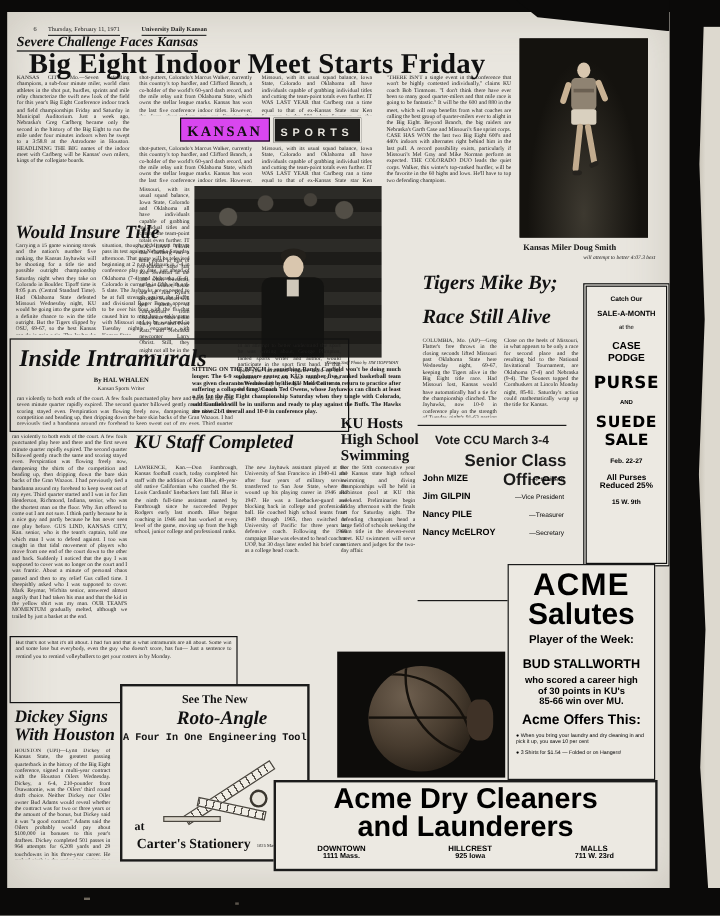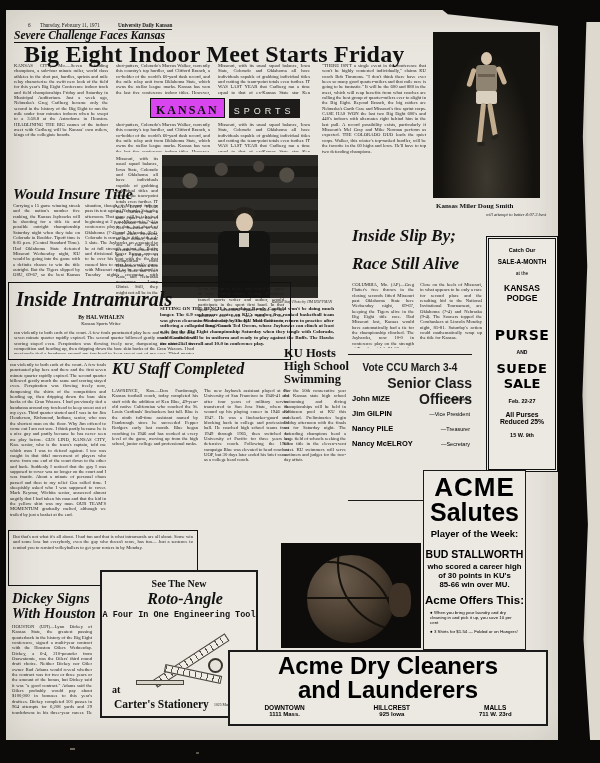--- a/index.html
+++ b/index.html
@@ -90,53 +90,53 @@
   <div class="t bt" style="left:8px;top:53px;width:94px;height:102px;">KANSAS CITY, Mo.—Seven defending champions, a sub-four minute miler, world class athletes in the shot put, hurdles, sprints and mile relay characterize the swift new look of the field for this year's Big Eight Conference indoor track and field championships Friday and Saturday in Municipal Auditorium. Just a week ago, Nebraska's Greg Carlberg became only the second in the history of the Big Eight to run the mile under four minutes indoors when he swept to a 3:58.8 at the Astrodome in Houston. HEADLINING THE BIG names of the indoor meet with Carlberg will be Kansas' own milers, kings of the collegiate boards.</div>
   <div class="t bt" style="left:110px;top:53px;width:94px;height:33px;">shot-putters, Colorado's Marcus Walker, currently this country's top hurdler, and Clifford Branch, a co-holder of the world's 60-yard dash record, and the mile relay unit from Oklahoma State, which owns the stellar league marks. Kansas has won the last five conference indoor titles. However, the form chart-makers are not figuring the Jayhawks have it made for six in a row, as the security of a KU pick that existed the past few years is gone. Oklahoma, Nebraska and Kansas State have soared almost perennial.</div>
   <div class="t bt" style="left:212px;top:53px;width:92px;height:33px;">Missouri, with its usual squad balance, Iowa State, Colorado and Oklahoma all have individuals capable of grabbing individual titles and cutting the team-point totals even further. IT WAS LAST YEAR that Carlberg ran a time equal to that of ex-Kansas State star Ken Swenson in the 880 when Swenson, as the winner, broke one of Jim Ryun's records. Swenson will get plenty of competition from Oklahoma State's duo Larry Rose and Peter Katz, and Nebraska newcomer Larry Obrist. Still, they might not all be in the half. The 1,000 is the super event and Rose leads all in that event at the start of next week.</div>
   <div class="t bt" style="left:316px;top:53px;width:104px;height:160px;">"THERE ISN'T a single event in the conference that won't be highly contested individually," claims KU coach Bob Timmons. "I don't think there have ever been so many good quarter-milers and that mile race is going to be fantastic." It will be the 600 and 880 in the meet, which will reap benefits from what coaches are calling the best group of quarter-milers ever to alight in the Big Eight. Beyond Branch, the big raiders are Nebraska's Garth Case and Missouri's fine sprint corps. CASE HAS WON the last two Big Eight 600's and 440's indoors with alternates right behind him in the last pull. A record possibility exists, particularly if Missouri's Mel Gray and Mike Norman perform as expected. THE COLORADO DUO leads the quiet corps. Walker, this winter's top-ranked hurdler, will be the favorite in the 60 highs and lows. He'll have to top two defending champions.</div>
 
   <div class="abs" style="left:144px;top:88px;width:150px;height:21px;display:flex;">
     <div style="border:1.5px solid #111;background:#d946ef;height:16px;padding:1px 5px;">
       <span class="hb" style="font-size:12px;letter-spacing:2px;">KANSAN</span>
     </div>
     <div style="background:#1d1c1a;height:17px;margin-left:3px;padding:2px 6px;box-shadow:inset 0 0 0 1px #e9e6df, inset 0 0 0 2px #1d1c1a;">
-      <span class="sans" style="color:#e9e6df;font-size:9px;font-weight:normal;letter-spacing:4px;text-align:center;">SPORTS</span>
+      <span class="sans" style="color:#e9e6df;font-size:9px;font-weight:bold;letter-spacing:4px;text-align:center;">SPORTS</span>
     </div>
   </div>
 
   <div class="t bt" style="left:110px;top:112px;width:94px;height:30px;">shot-putters, Colorado's Marcus Walker, currently this country's top hurdler, and Clifford Branch, a co-holder of the world's 60-yard dash record, and the mile relay unit from Oklahoma State, which owns the stellar league marks. Kansas has won the last five conference indoor titles. However, the form chart-makers are not figuring the Jayhawks have it made for six in a row, as the security of a KU pick that existed the past few years is gone. Oklahoma, Nebraska and Kansas State have soared almost perennial.</div>
   <div class="t bt" style="left:212px;top:112px;width:92px;height:30px;">Missouri, with its usual squad balance, Iowa State, Colorado and Oklahoma all have individuals capable of grabbing individual titles and cutting the team-point totals even further. IT WAS LAST YEAR that Carlberg ran a time equal to that of ex-Kansas State star Ken Swenson in the 880 when Swenson, as the winner, broke one of Jim Ryun's records. Swenson will get plenty of competition from Oklahoma State's duo Larry Rose and Peter Katz, and Nebraska newcomer Larry Obrist. Still, they might not all be in the half. The 1,000 is the super event and Rose leads all in that event at the start of next week.</div>
   <div class="t bt" style="left:110px;top:146px;width:42px;height:140px;">Missouri, with its usual squad balance, Iowa State, Colorado and Oklahoma all have individuals capable of grabbing individual titles and cutting the team-point totals even further. IT WAS LAST YEAR that Carlberg ran a time equal to that of ex-Kansas State star Ken Swenson in the 880 when Swenson, as the winner, broke one of Jim Ryun's records. Swenson will get plenty of competition from Oklahoma State's duo Larry Rose and Peter Katz, and Nebraska newcomer Larry Obrist. Still, they might not all be in the half. The 1,000 is the super event and Rose leads all in that event at the start of next week.</div>
 
   <div class="photo ph-bench" style="left:156px;top:145px;width:156px;height:143px;">
     <div class="hair"></div>
     <div class="head"></div>
       <div class="coat"></div>
       <div class="shirt"></div>
   </div>
   <div class="t" style="left:200px;top:290px;width:126px;font-size:3.8px;font-style:italic;text-align:right;">Kansan Staff Photo by JIM HOFFMAN</div>
   <div class="t cap" style="left:154px;top:296px;width:174px;height:40px;">SITTING ON THE BENCH is something Randy Canfield won't be doing much longer. The 6-9 sophomore center on KU's number five ranked basketball team was given clearance Wednesday by the KU Med Center to return to practice after suffering a collapsed lung. Coach Ted Owens, whose Jayhawks can clinch at least a tie for the Big Eight championship Saturday when they tangle with Colorado, said Canfield will be in uniform and ready to play against the Buffs. The Hawks are now 21-1 overall and 10-0 in conference play.</div>
 
   <div class="t hi" style="left:7px;top:175px;font-size:15.5px;">Would Insure Title</div>
   <div class="t bt" style="left:7px;top:193px;width:67px;height:76px;">Carrying a 15 game winning streak and the nation's number five ranking, the Kansas Jayhawks will be shooting for a title tie and possible outright championship Saturday night when they take on Colorado in Boulder. Tipoff time is 8:05 p.m. (Central Standard Time). Had Oklahoma State defeated Missouri Wednesday night, KU would be going into the game with a definite chance to win the title outright. But the Tigers slipped by OSU, 69-67, so the best Kansas can do is gain a tie. The Jayhawks could still go into the game with that type</div>
   <div class="t bt" style="left:79px;top:193px;width:73px;height:76px;">situation, though, if Missouri fails to pass its test against Nebraska Saturday afternoon. That game will be televised beginning at 2 p.m. Missouri is 7-4 in conference play to date, just ahead of Oklahoma (7-4) and Nebraska (6-4). Colorado is currently in fifth with a 4-5 slate. The Jayhawks are expected to be at full strength against the Buffs, and divisional Roger Brown appears to be over his bout with the flu that caused him to miss last week's game with Missouri and to be weakened in Tuesday night's encounter with Kansas State.</div>
 
-  <div class="t hi" style="left:346px;top:216px;font-size:17px;">Inside Slip By;</div>
+  <div class="t hi" style="left:346px;top:216px;font-size:17px;">Tigers Mike By;</div>
   <div class="t hi" style="left:346px;top:244px;font-size:17px;">Race Still Alive</div>
   <div class="t bt" style="left:346px;top:272px;width:62px;height:66px;">COLUMBIA, Mo. (AP)—Greg Flatter's free throws in the closing seconds lifted Missouri past Oklahoma State here Wednesday night, 69-67, keeping the Tigers alive in the Big Eight title race. Had Missouri lost, Kansas would have automatically had a tie for the championship clinched. The Jayhawks, now 10-0 in conference play on the strength of Tuesday night's 91-63 pasting of Kansas State, would have had a final games lead with that many to play.</div>
   <div class="t bt" style="left:414px;top:272px;width:62px;height:66px;">Close on the heels of Missouri, in what appears to be only a race for second place and the resulting bid to the National Invitational Tournament, are Oklahoma (7-4) and Nebraska (9-4). The Sooners topped the Cornhuskers at Lincoln Monday night, 85-81. Saturday's action could mathematically wrap up the title for Kansas.</div>
 
   <div class="adbox hodge center sans" style="left:480px;top:226px;width:66px;height:222px;border:3px double #111;padding-top:8px;">
     <div style="font-size:5.5px;font-weight:bold;">Catch Our</div>
     <div style="font-size:6.3px;font-weight:bold;margin-top:5px;">SALE-A-MONTH</div>
     <div style="font-size:5px;margin-top:5px;">at the</div>
-    <div style="font-size:8.5px;font-weight:bold;margin-top:7px;">KANSAS</div>
+    <div style="font-size:8.5px;font-weight:bold;margin-top:7px;">CASE</div>
     <div style="font-size:8.5px;font-weight:bold;">PODGE</div>
-    <div class="chunk" style="font-size:14px;margin-top:24px;letter-spacing:.5px;">PURSE</div>
+    <div class="chunk" style="font-size:14px;margin-top:8px;letter-spacing:.5px;">PURSE</div>
     <div style="font-size:5px;font-weight:bold;margin-top:6px;">AND</div>
     <div class="chunk" style="font-size:13px;margin-top:6px;letter-spacing:.5px;">SUEDE</div>
     <div class="chunk" style="font-size:13px;">SALE</div>
     <div style="font-size:5.5px;font-weight:bold;margin-top:7px;">Feb. 22-27</div>
     <div style="font-size:6.8px;font-weight:bold;margin-top:7px;">All Purses</div>
     <div style="font-size:6.8px;font-weight:bold;">Reduced 25%</div>
     <div style="font-size:5.5px;font-weight:bold;margin-top:7px;">15 W. 9th</div>
   </div>
 
   <div class="abs" style="left:2px;top:272px;width:281px;height:76px;border:1.5px solid #111;"></div>
@@ -176,21 +176,21 @@
     <span style="font-size:7.5px;font-weight:bold;">Nancy PILE</span>
     <span style="font-size:5.5px;">—Treasurer</span>
   </div>
   <div class="offrow sans" style="left:346px;top:429px;">
     <span style="font-size:7.5px;font-weight:bold;">Nancy McELROY</span>
     <span style="font-size:5.5px;">—Secretary</span>
   </div>
   <div class="t sans" style="left:420px;top:478px;font-size:5px;">Pd. CCU.</div>
   <div class="rule" style="left:342px;top:490px;width:124px;height:1px;"></div>
 
-  <div class="adbox sans center" style="left:417px;top:460px;width:103px;height:180px;border-width:1.5px;padding-top:4px;box-sizing:border-box;">
+  <div class="adbox sans center" style="left:417px;top:460px;width:123px;height:180px;border-width:1.5px;padding-top:4px;box-sizing:border-box;">
     <div style="font-size:26px;font-weight:900;letter-spacing:1px;line-height:25px;">ACME</div>
     <div style="font-size:25px;font-weight:900;line-height:25px;">Salutes</div>
     <div style="font-size:9.5px;font-weight:bold;margin-top:3px;">Player of the Week:</div>
     <div style="font-size:10.5px;font-weight:900;margin-top:9px;">BUD STALLWORTH</div>
     <div style="font-size:7.8px;font-weight:bold;margin-top:2px;">who scored a career high</div>
     <div style="font-size:7.8px;font-weight:bold;">of 30 points in KU's</div>
     <div style="font-size:7.8px;font-weight:bold;">85-66 win over MU.</div>
     <div style="font-size:11.5px;font-weight:900;margin-top:5px;">Acme Offers This:</div>
     <div style="text-align:left;margin:4px 6px 0;font-size:4.4px;line-height:5px;">
       <span>● </span><span>When you bring your laundry and dry cleaning in and pick it up, you save 10 per cent</span>

